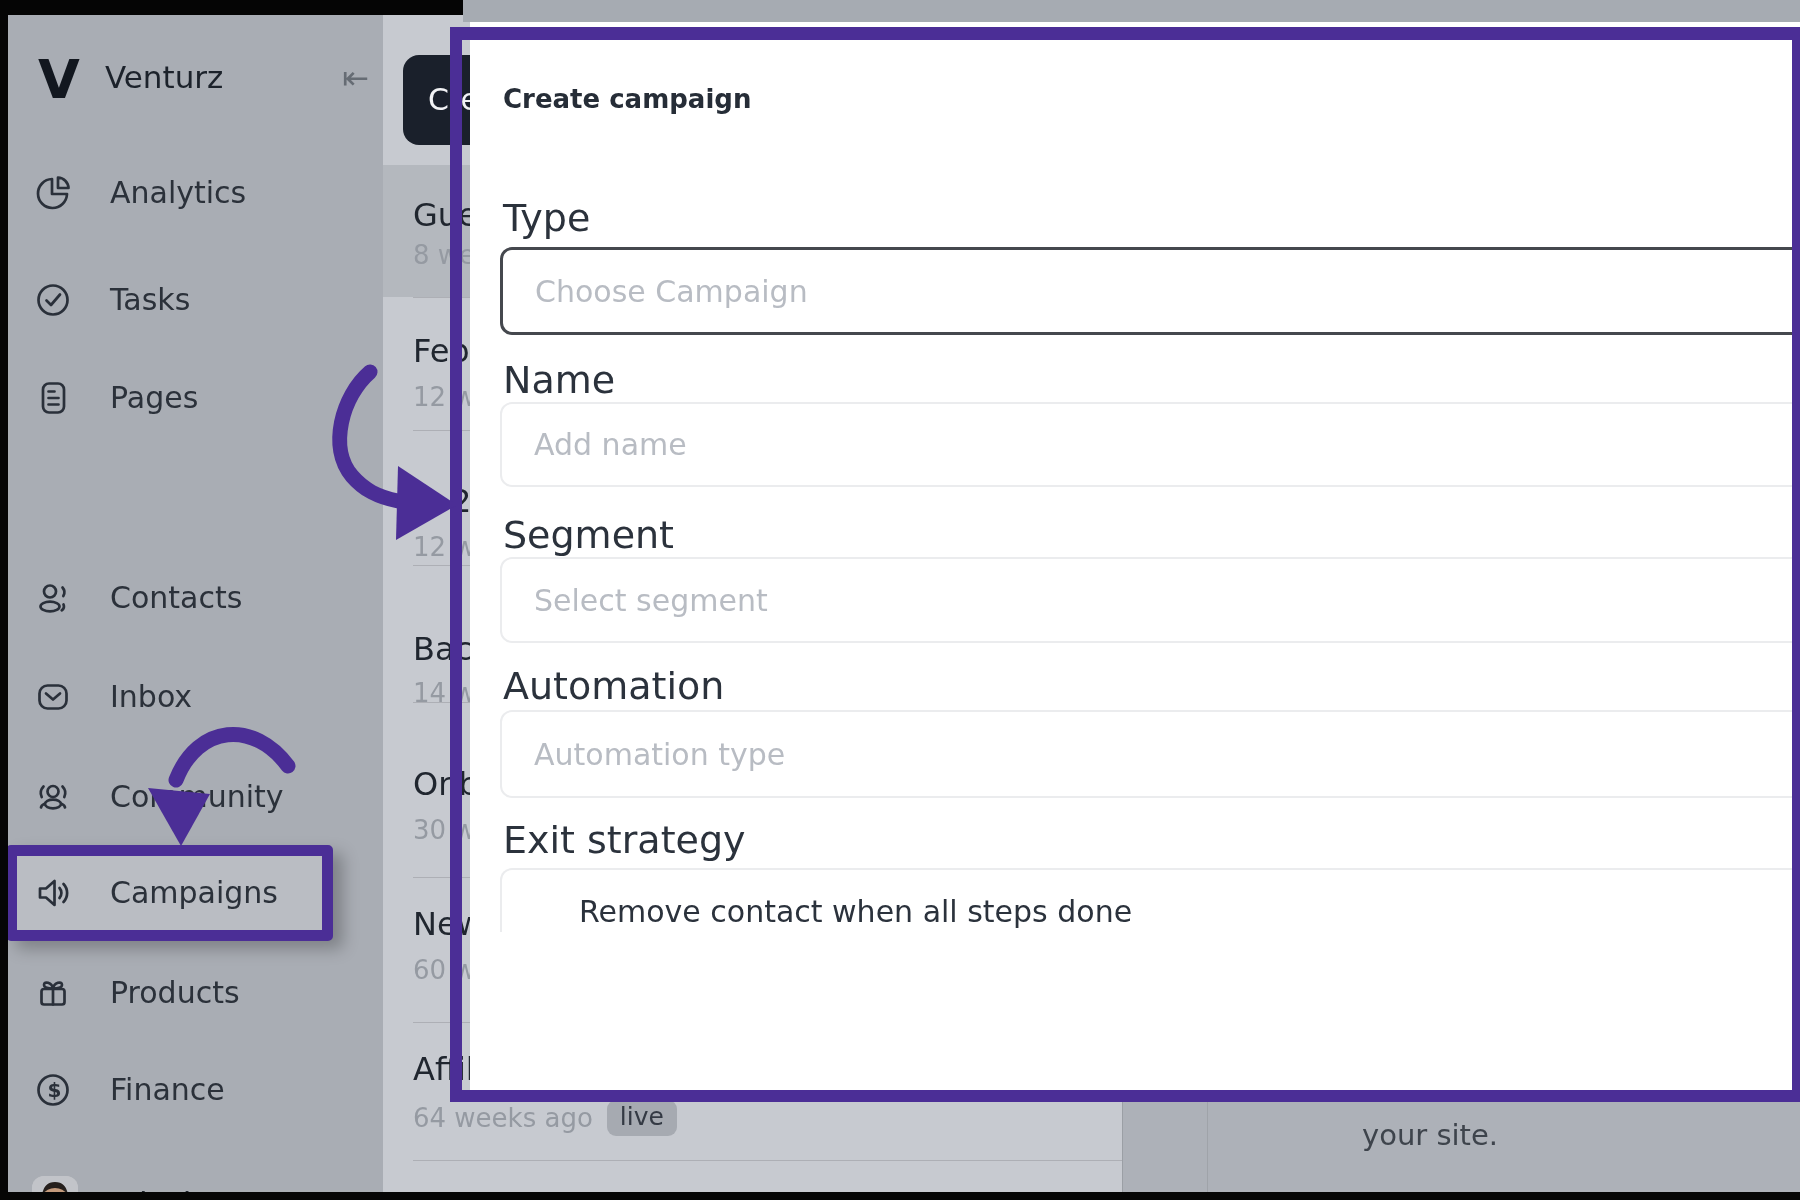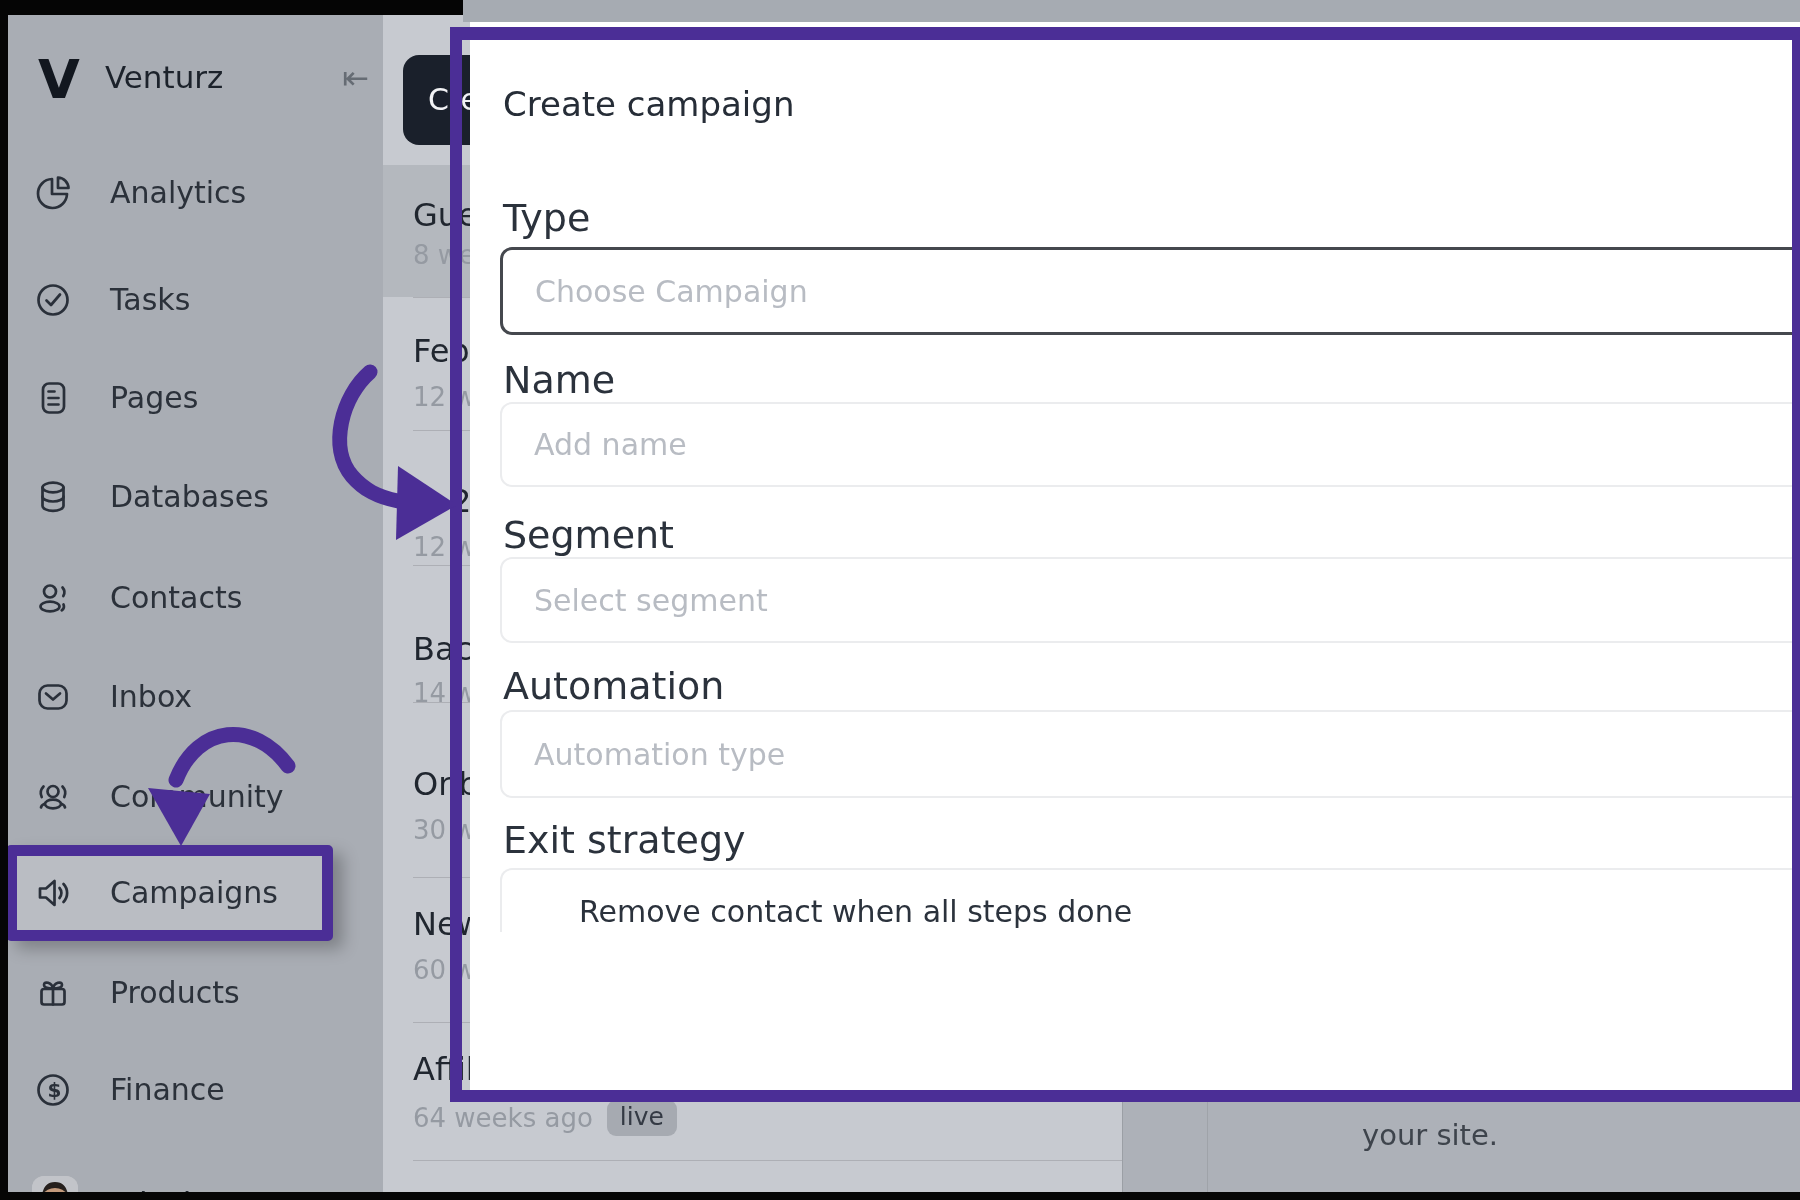--- a/index.html
+++ b/index.html
@@ -52,21 +52,21 @@
   .ldiv { position:absolute; left:30px; right:0; height:1px; background:rgba(0,0,0,0.13); }
   .d0{top:282px}.d1{top:415px}.d2{top:550px}.d3{top:687px}.d4{top:862px}.d5{top:1007px}.d6{top:1145px}
   .badge { display:inline-block; background:#a6aab1; color:#343a44; font-size:25px;
     padding:3px 13px 5px; border-radius:9px; line-height:28px; }
 
   
   .modal-white { position:absolute; left:470px; top:22px; width:1330px; height:1068px; background:#ffffff; z-index:3; }
   .modal-frame { position:absolute; left:450px; top:27px; width:1350px; height:1075px;
     border:12px solid #4b2e96; border-top-width:13px; border-right-width:8px; z-index:5; pointer-events:none; }
   .mc { position:absolute; left:470px; top:22px; width:1322px; height:1068px; overflow:hidden; z-index:4; }
-  .m-title { position:absolute; left:33px; top:62px; font-size:34px; font-weight:400; color:#262d37; }
+  .m-title { position:absolute; left:33px; top:62px; font-size:26px; font-weight:700; color:#262d37; }
   .m-label { position:absolute; left:33px; font-size:38px; font-weight:500; color:#2b323c; }
   .l-type{top:174px}.l-name{top:336px}.l-segment{top:491px}.l-automation{top:642px}.l-exit{top:796px}
   .fld { position:absolute; left:30px; width:1330px; height:88px; background:#fff;
     border:2px solid #ebecee; border-radius:12px; font-size:30px; color:#2b323c;
     padding-left:32px; outline:none; font-family:inherit; }
   .fld::placeholder { color:#b8bcc3; opacity:1; }
   .f-type { top:225px; border:3px solid #45484e; }
   .f-name { top:380px; height:85px; }
   .f-segment { top:535px; height:86px; }
   .f-automation { top:688px; }
@@ -114,28 +114,20 @@
       </svg>
       <span class="lb">Tasks</span>
     </div>
     <div class="si si2">
       <svg class="icon ic" viewBox="0 0 40 40">
         <rect x="10" y="5.5" width="21" height="29" rx="6"></rect>
         <path d="M15.5 13.5 h6 M15.5 20 h10 M15.5 26.5 h10"></path>
       </svg>
       <span class="lb">Pages</span>
     </div>
-    <div class="si si3">
-      <svg class="icon ic" viewBox="0 0 40 40">
-        <ellipse cx="20" cy="10.5" rx="10.5" ry="4.8"></ellipse>
-        <path d="M9.5 10.5 V 29 a 10.5 4.8 0 0 0 21 0 V 10.5"></path>
-        <path d="M9.5 19.7 a 10.5 4.8 0 0 0 21 0"></path>
-      </svg>
-      <span class="lb">Databases</span>
-    </div>
     <div class="si si4">
       <svg class="icon ic" viewBox="0 0 40 40">
         <circle cx="17" cy="13.5" r="6"></circle>
         <ellipse cx="17" cy="28.5" rx="9.5" ry="4.8"></ellipse>
         <path d="M29.5 9.5 q3.5 4 0.8 8.5"></path>
         <path d="M30.5 26.5 q1.5 3.5 -1.8 5.8"></path>
       </svg>
       <span class="lb">Contacts</span>
     </div>
     <div class="si si5">

